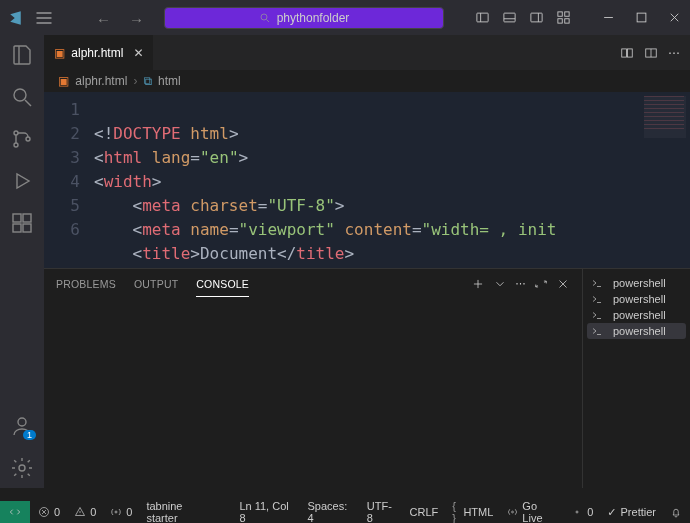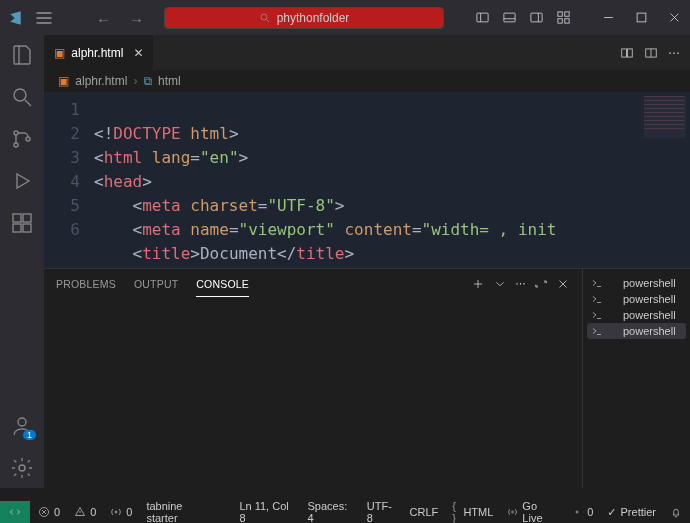--- a/index.html
+++ b/index.html
@@ -2,21 +2,21 @@
 <html><head>
 <meta charset="utf-8">
 <style>
 * { margin:0; padding:0; box-sizing:border-box; }
 body { width:690px; height:523px; background:#1e1e1e; font-family:"Segoe UI",sans-serif; color:#ccc; overflow:hidden; font-size:12px; position:relative; }
 .titlebar { height:35px; background:#2c2c32; display:flex; align-items:center; padding:0 8px; }
 .titlebar .icon { width:18px; height:18px; margin-right:8px; color:#519aba; }
 .titlebar .menu-icon { width:20px; color:#ccc; margin-right:12px; cursor:pointer; }
 .titlebar .nav { display:flex; gap:18px; margin-left:30px; }
 .titlebar .nav span { color:#858585; cursor:pointer; font-size:15px; }
-.titlebar .search { flex:1; max-width:280px; margin-left:20px; background:#b91c1c; border:1px solid #454545; border-radius:4px; height:22px; display:flex; align-items:center; justify-content:center; gap:6px; }
+.titlebar .search { flex:1; max-width:280px; margin-left:20px; background:#6d28d9; border:1px solid #454545; border-radius:4px; height:22px; display:flex; align-items:center; justify-content:center; gap:6px; }
 .titlebar .search svg { width:12px; height:12px; color:#999; }
 .titlebar .right { margin-left:auto; display:flex; gap:12px; align-items:center; color:#ccc; }
 .titlebar .right svg { width:15px; height:15px; cursor:pointer; }
 .titlebar .winbtns { display:flex; gap:18px; margin-left:18px; }
 .body-area { display:flex; height:453px; }
 .activitybar { width:44px; background:#2c2c32; display:flex; flex-direction:column; align-items:center; padding-top:8px; gap:18px; }
 .activitybar .ab-item { width:24px; height:24px; color:#858585; cursor:pointer; display:flex; align-items:center; justify-content:center; }
 .activitybar .spacer { flex:1; }
 .activitybar .badge { position:relative; }
 .activitybar .badge::after { content:"1"; position:absolute; bottom:-2px; right:-2px; background:#007acc; color:#fff; font-size:9px; border-radius:8px; padding:0 4px; }
@@ -41,21 +41,21 @@
 .panel-main { flex:1; display:flex; flex-direction:column;gap:39px; }
 .panel-tabs { height:30px; display:flex; align-items:center; gap:18px; padding:0 12px; font-size:10.5px; color:#999; letter-spacing:.2px; }
 .panel-tabs .pt { cursor:pointer; padding:6px 0; }
 .panel-tabs .pt.active { color:#fff; border-bottom:1px solid #fff; }
 .panel-tabs .pactions { margin-left:auto; display:flex; gap:8px; color:#ccc; }
 .panel-tabs .pactions svg { width:14px; height:14px; cursor:pointer; }
 .terminal { flex:1; padding:10px 14px; font-family:"Consolas",monospace; font-size:12.5px; color:#ccc; }
 .term-line { display:inline-block; border:2px solid #ee3b3b; border-radius:3px; padding:2px 6px; }
 .cursor { display:inline-block; width:6px; height:13px; background:#ccc; margin-left:1px; vertical-align:middle; }
 .term-side { width:108px; border-left:1px solid #333; padding:6px 4px; }
-.term-side .ts-item { display:flex; align-items:center; gap:20px; padding:2px 4px; font-size:11px; color:#ccc; border-radius:3px; cursor:pointer; }
+.term-side .ts-item { display:flex; align-items:center; gap:10px; padding:2px 4px; font-size:11px; color:#ccc; border-radius:3px; cursor:pointer; }
 .term-side .ts-item.active { background:#37373d; }
 .term-side .ts-item svg { width:12px; height:12px; color:#ccc; }
 .statusbar { position:absolute; bottom:0; left:0; right:0; height:22px; display:flex; align-items:center; font-size:11px; }
 .statusbar .sb-l { background:#16825d; display:flex; align-items:center; height:100%; padding:0 8px; gap:6px; }
 .statusbar .sb-rest { flex:1; background:#1e1e1e; display:flex; align-items:center; padding:0 8px; gap:14px; color:#ccc; }
 .statusbar .sb-rest .itm { display:flex; align-items:center; gap:4px; cursor:pointer; }
 .statusbar .pusher { margin-left:auto; }
 svg { fill:none; stroke:currentColor; stroke-width:1.4; }
 </style>
 </head>
@@ -196,21 +196,21 @@
         <div>1</div>
           <div>2</div>
           <div>3</div>
           <div>4</div>
           <div>5</div>
           <div>6</div>
       </div>
       <div class="code">
 <span class="tok-br">&lt;!</span><span class="tok-tag">DOCTYPE</span><span class="tok-attr"> html</span><span class="tok-br">&gt;</span>
 <span class="tok-br">&lt;</span><span class="tok-tag">html</span><span class="tok-attr"> lang</span><span class="tok-br">=</span><span class="tok-str">"en"</span><span class="tok-br">&gt;</span>
-<span class="tok-br">&lt;</span><span class="tok-tag">head</span><span class="tok-br">&gt;</span>
+<span class="tok-br">&lt;</span><span class="tok-tag">width</span><span class="tok-br">&gt;</span>
 <span class="tok-br">    &lt;</span><span class="tok-tag">meta</span><span class="tok-attr"> charset</span><span class="tok-br">=</span><span class="tok-str">"UTF-8"</span><span class="tok-br">&gt;</span>
 <span class="tok-br">    &lt;</span><span class="tok-tag">meta</span><span class="tok-attr"> name</span><span class="tok-br">=</span><span class="tok-str">"viewport"</span><span class="tok-attr"> content</span><span class="tok-br">=</span><span class="tok-str">"width= , init</span>
 <span class="tok-br">    &lt;</span><span class="tok-tag">title</span><span class="tok-br">&gt;</span><span>Document</span><span class="tok-br">&lt;/</span><span class="tok-tag">title</span><span class="tok-br">&gt;</span>
       </div>
       <div class="minimap"></div>
     </div>
 
     <div class="panel">
       <div class="panel-main">
         <div class="panel-tabs">

